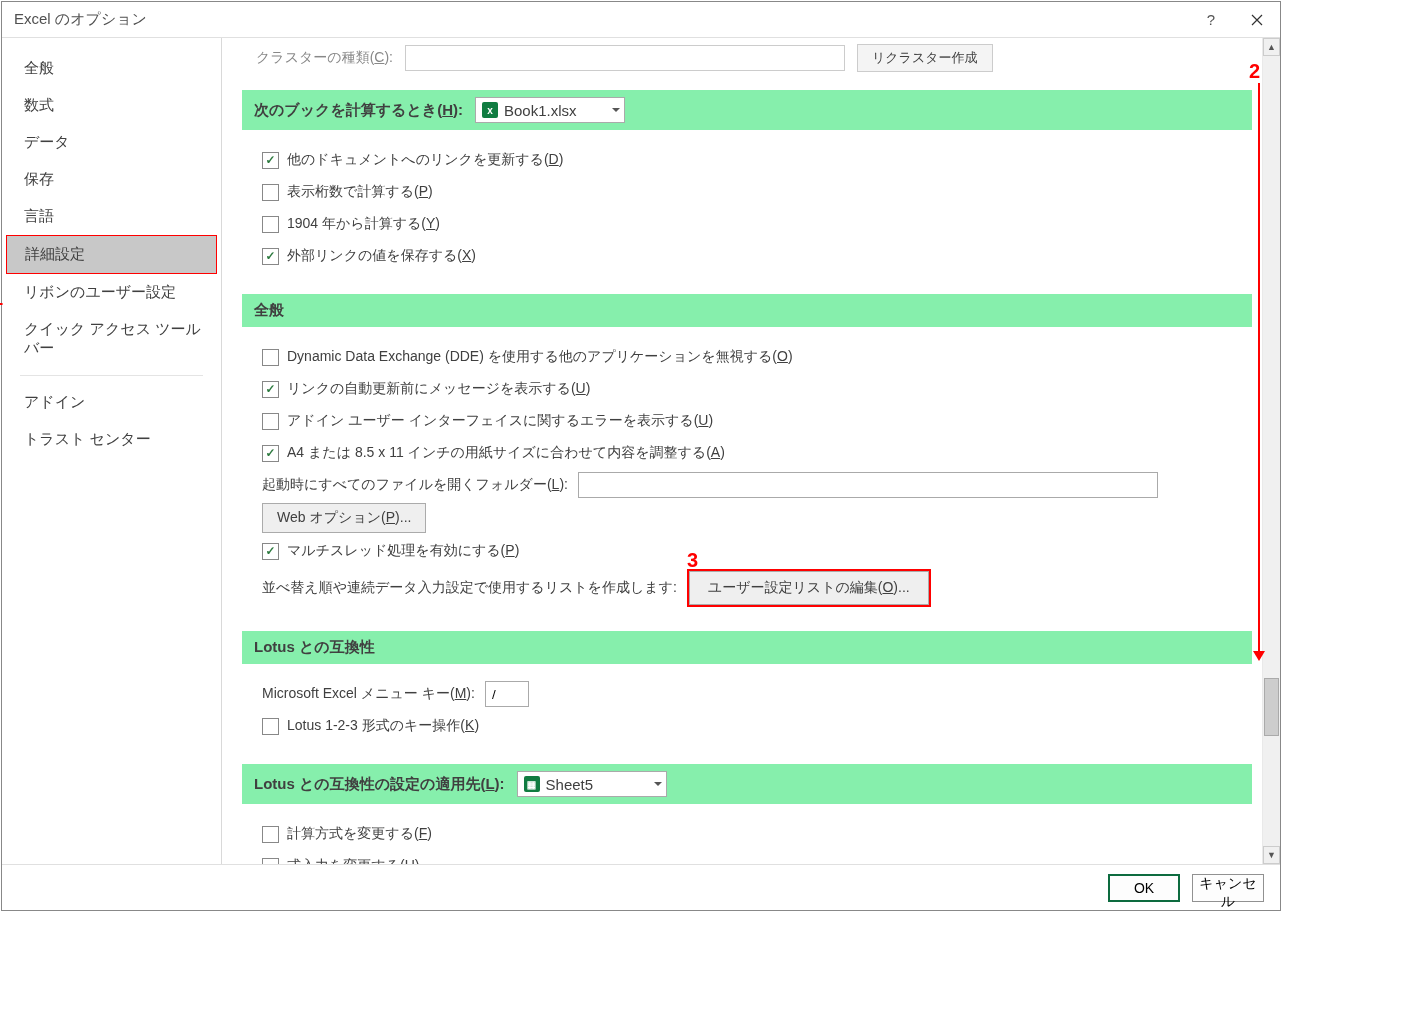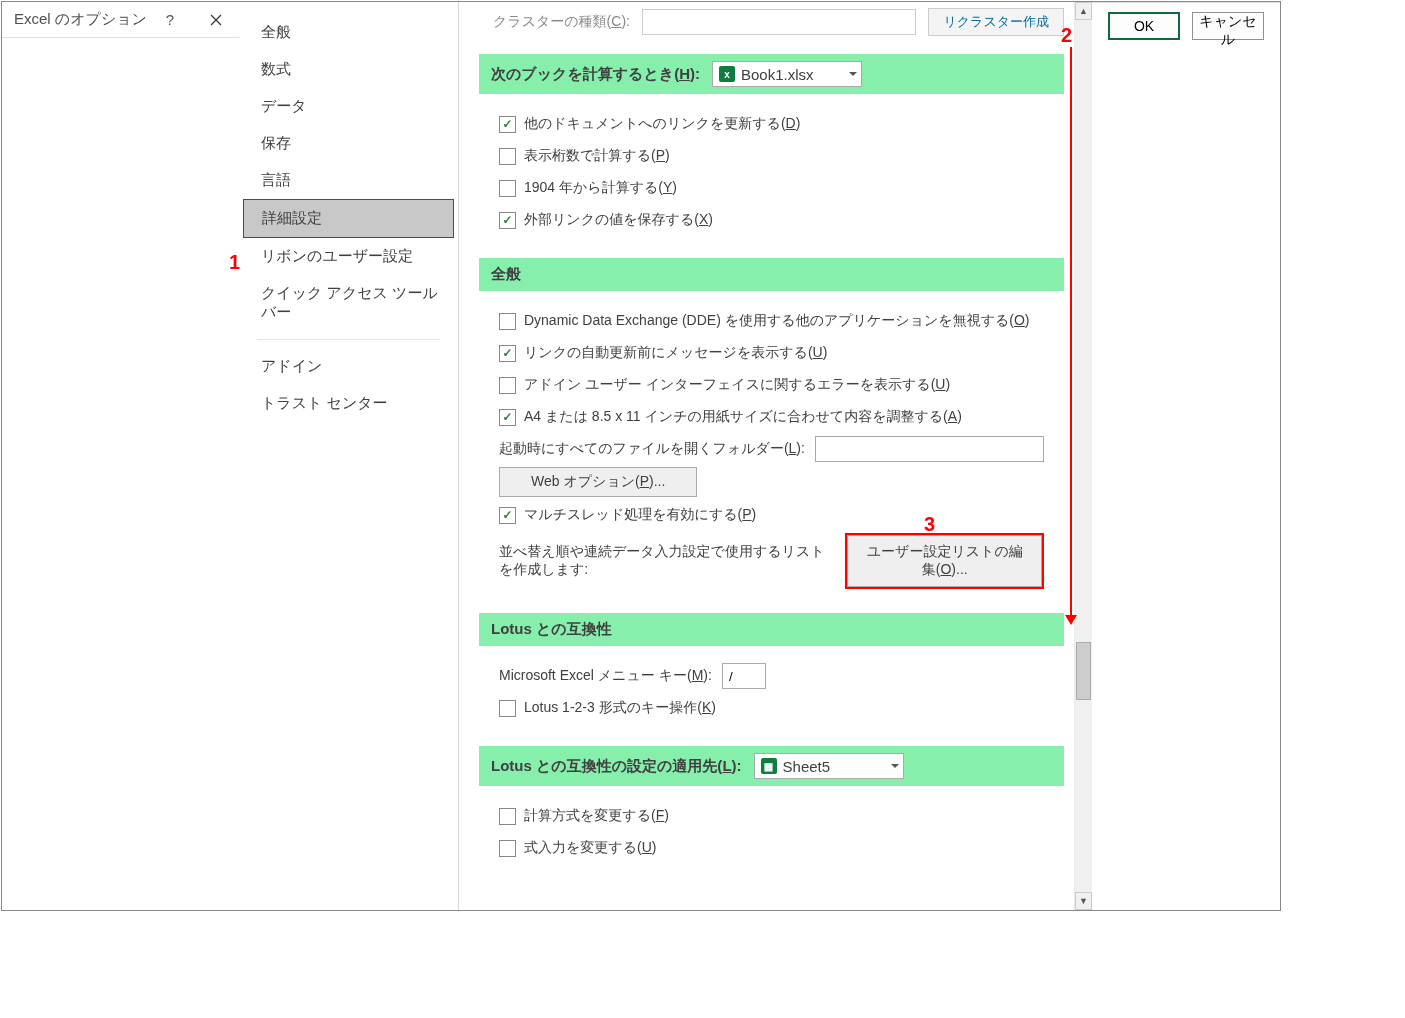--- a/index.html
+++ b/index.html
@@ -9,20 +9,21 @@
     background: #fff;
     color: #404040;
     overflow: hidden;
   }
   .window {
     width: 1280px;
     height: 910px;
     border: 1px solid #888;
     background: #fff;
     display: flex;
+    flex-direction: column;
     margin: 1px;
   }
   .titlebar {
     display: flex;
     align-items: center;
     height: 36px;
     padding-left: 12px;
     border-bottom: 1px solid #e0e0e0;
   }
   .titlebar .title { flex: 1; font-size: 15px; color: #505050; }
@@ -116,21 +117,21 @@
     display: flex; align-items: center; gap: 12px;
     margin: 4px 0 18px 14px;
     color: #888;
   }
   .disabled-input {
     flex: 1; height: 26px; max-width: 440px;
     border: 1px solid #ccc; background: #fff;
   }
   .disabled-btn {
     border: 1px solid #ccc; background: #f4f4f4;
-    padding: 4px 14px; color: #0369a1; font-size: 13px;
+    padding: 4px 14px; color: #404040; font-size: 13px;
   }
   .section-header {
     background: #86efac;
     padding: 7px 12px;
     font-size: 15px;
     color: #404040;
     margin: 6px 0 10px 0;
   }
   .section-header.flex { display: flex; align-items: center; gap: 12px; }
   .section-body { padding: 2px 20px 14px 20px; }
@@ -161,21 +162,21 @@
     margin-left: auto; width: 0; height: 0;
     border: 4px solid transparent; border-top-color: #555;
     transform: translateY(2px);
   }
   .text-input {
     border: 1px solid #aaa; height: 26px; padding: 0 6px;
     background: #fff;
   }
   .btn {
     border: 1px solid #ababab; background: #efefef;
-    padding: 5px 31px; font-size: 14px; cursor: pointer;
+    padding: 5px 14px; font-size: 14px; cursor: pointer;
     color: #404040;
   }
   .highlight-box {
     border: 2px solid #ff0000;
     display: inline-block;
   }
   .footer {
     height: 46px;
     display: flex;
     justify-content: flex-end;

